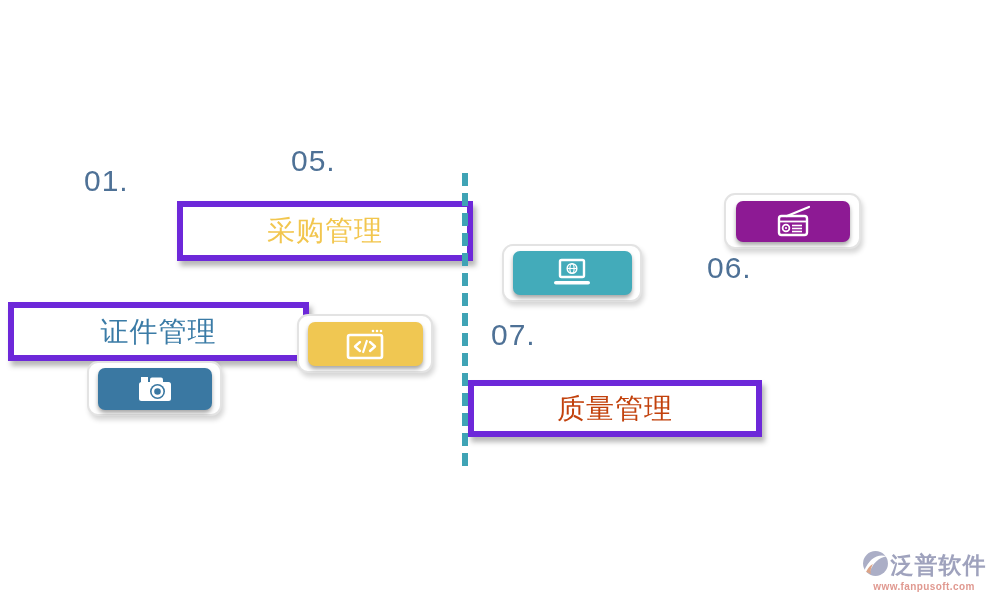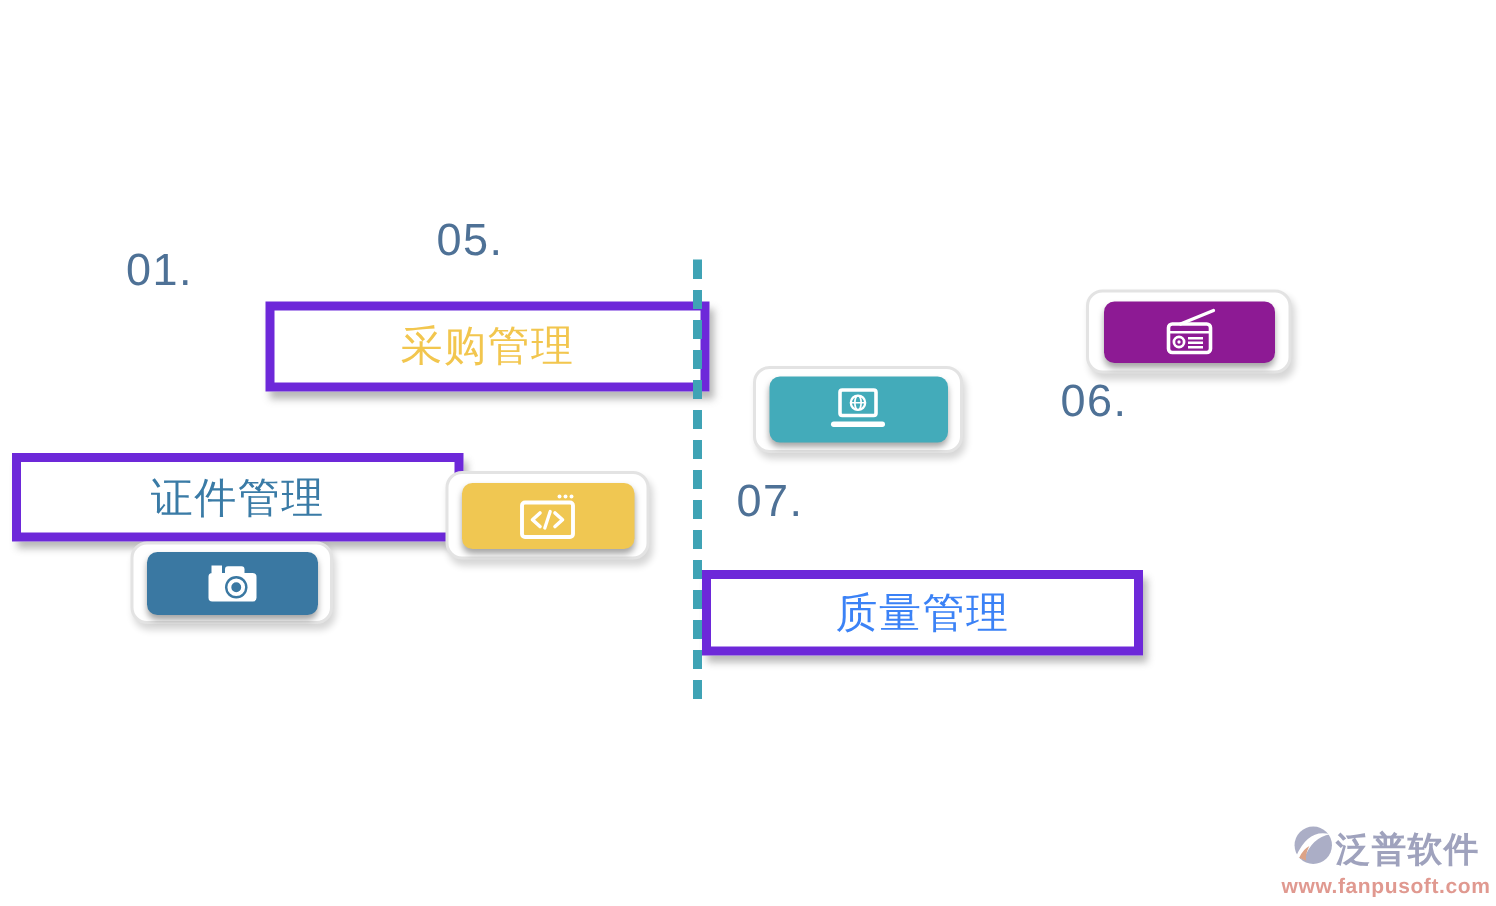--- a/index.html
+++ b/index.html
@@ -19,21 +19,21 @@
     box-shadow:3px 5px 5px rgba(105,105,105,0.48);
     display:flex;align-items:center;justify-content:center;
     font-size:28px;font-weight:500;letter-spacing:1px;
   }
   .card-production{left:8px;top:302px;width:289px;height:47px;}
   .card-procurement{left:177px;top:201px;width:284px;height:48px;}
   .card-quality{left:468px;top:380px;width:282px;height:45px;}
   .card-certificate{left:697px;top:295px;width:283px;height:46px;}
   .t-blue{color:#3a7ba6;}
   .t-yellow{color:#f2c64e;}
-  .t-teal{color:#3b82f6;}
+  .t-teal{color:#c2410c;}
   .t-purple{color:#7c30a6;}
   
   .iconbox{
     position:absolute;background:#ffffff;border:2px solid #e3e3e3;border-radius:11px;
     box-shadow:2px 4px 5px rgba(0,0,0,0.16);
     display:flex;align-items:center;justify-content:center;
   }
   .icon-inner{
     border-radius:7px;display:flex;align-items:center;justify-content:center;
     box-shadow:0 3px 4px rgba(0,0,0,0.35);
@@ -48,21 +48,21 @@
   .ii-radio{width:114px;height:41px;background:#8d1a94;}
   
   .divider{
     position:absolute;left:462px;top:173px;width:6px;height:300px;
     background:repeating-linear-gradient(to bottom,#3fa3b5 0 13px,transparent 13px 20px);
   }
   
   .logo{position:absolute;left:853px;top:550px;width:142px;display:flex;flex-direction:column;align-items:center;opacity:0.9;}
   .logo-row{display:flex;align-items:center;gap:2px;}
   .logo-text{font-size:23px;font-weight:bold;color:#9599b6;letter-spacing:1px;white-space:nowrap;}
-  .logo-url{font-size:14px;font-weight:bold;color:#dd8e84;letter-spacing:0.4px;margin-top:0;}
+  .logo-url{font-size:10px;font-weight:bold;color:#dd8e84;letter-spacing:0.4px;margin-top:0;}
 </style>
 </head>
 <body>
 
 <div class="stage">
 
   <span class="num num-01">01.</span>
   <span class="num num-02">05.</span>
   <span class="num num-03">07.</span>
   <span class="num num-04">06.</span>

